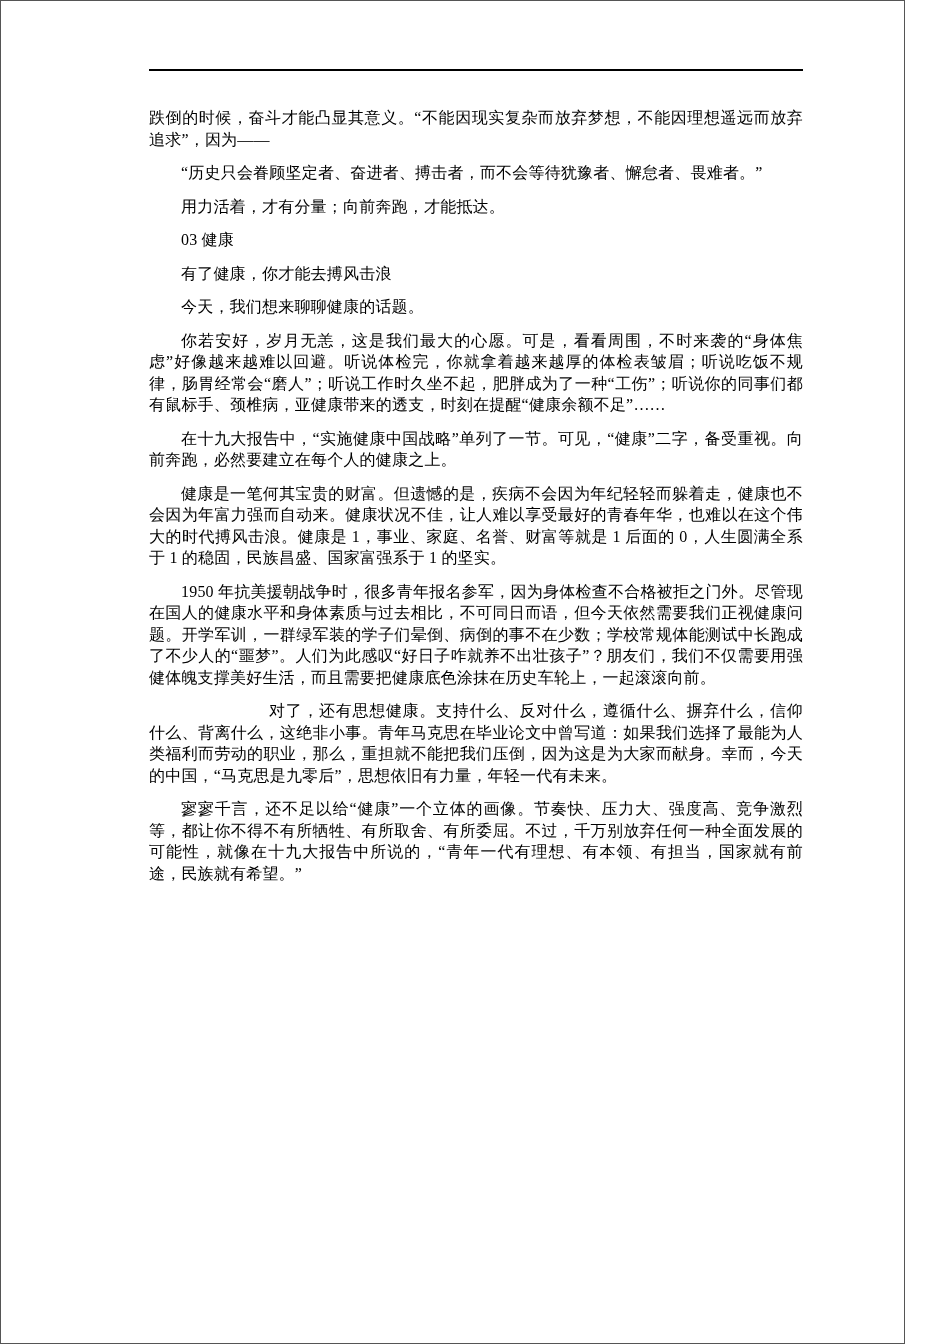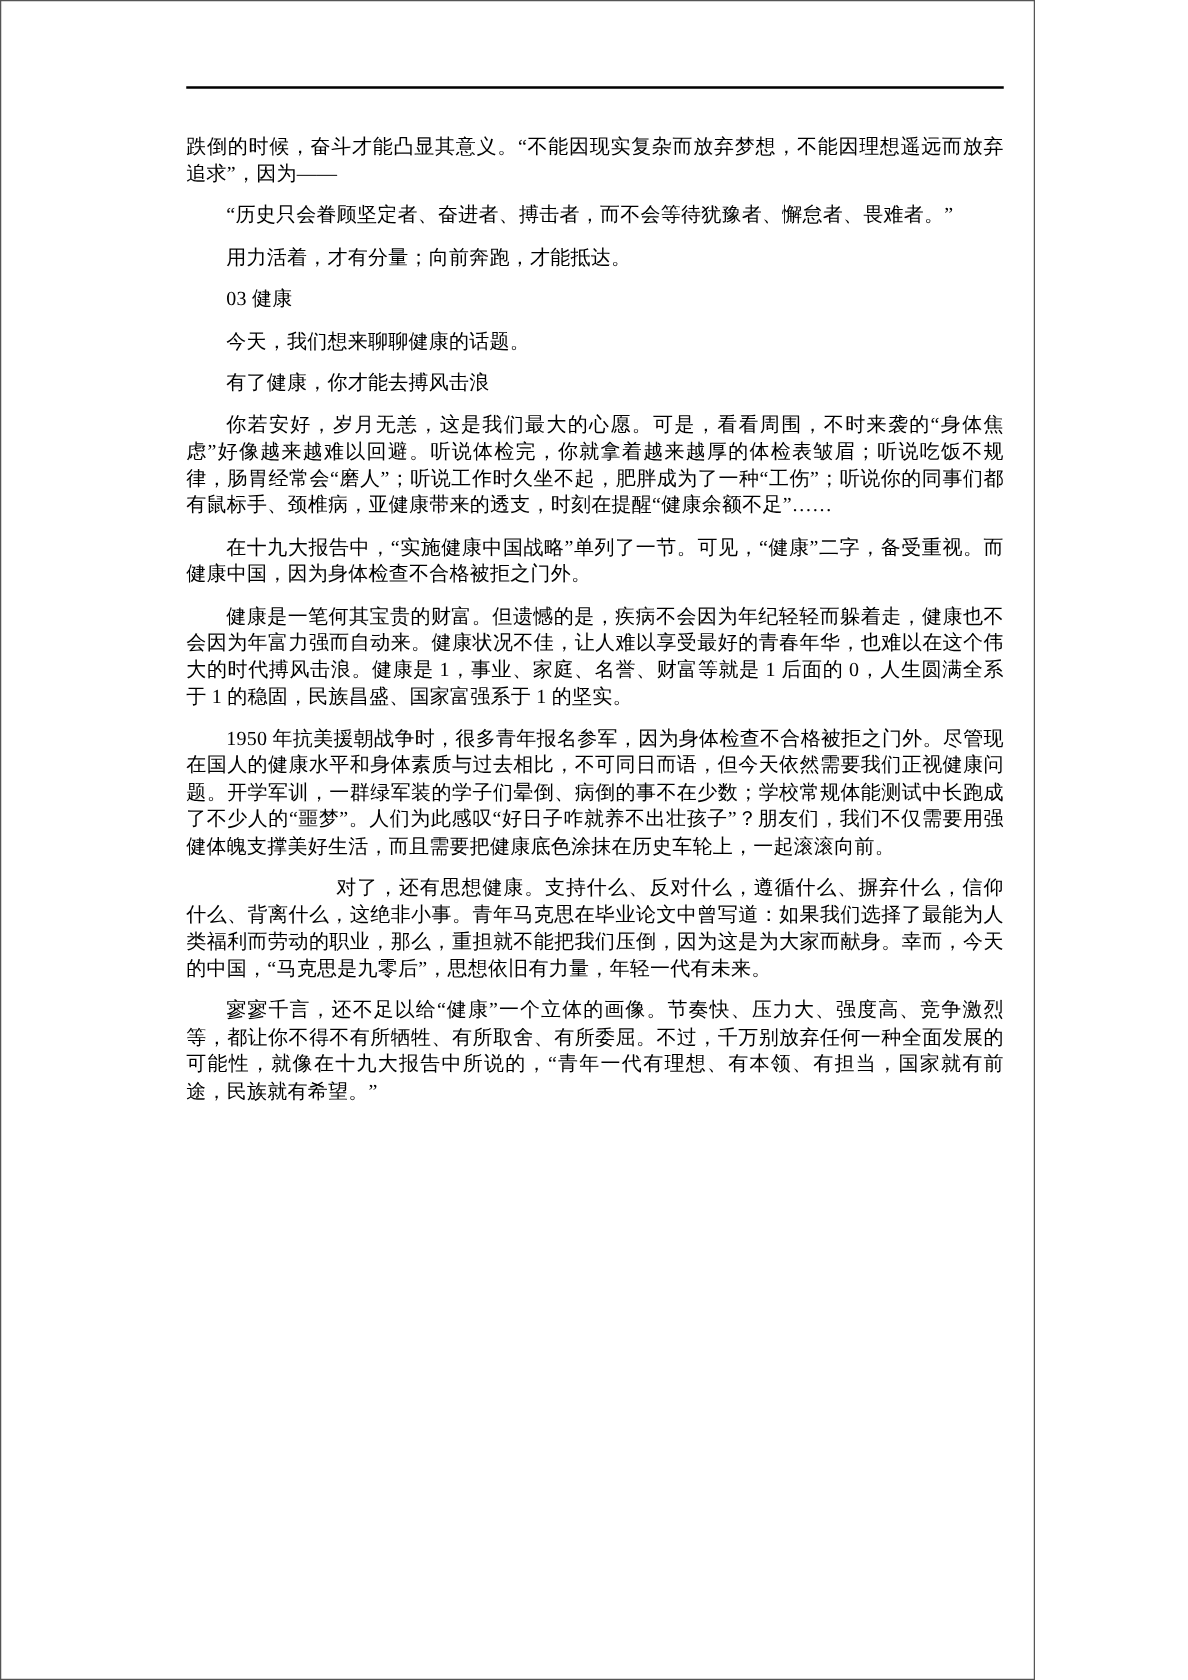--- a/index.html
+++ b/index.html
@@ -2,21 +2,21 @@
 <html><head>
 <meta charset="utf-8">
 <style>
   html, body {
     margin: 0;
     padding: 0;
     background: #ffffff;
   }
   .page {
     position: relative;
-    width: 828px;
+    width: 905px;
     height: 1344px;
     background: #ffffff;
     border: 1px solid #555555;
     box-sizing: border-box;
     overflow: hidden;
     font-family: "Liberation Serif", "DejaVu Serif", serif;
   }
   .content {
     position: absolute;
     left: 148px;
@@ -45,22 +45,22 @@
 </head>
 <body>
 
 <div class="page">
   <div class="content">
     <hr class="rule">
     <p class="indent-none">跌倒的时候，奋斗才能凸显其意义。“不能因现实复杂而放弃梦想，不能因理想遥远而放弃追求”，因为——</p>
     <p class="indent-normal">“历史只会眷顾坚定者、奋进者、搏击者，而不会等待犹豫者、懈怠者、畏难者。”</p>
     <p class="indent-normal">用力活着，才有分量；向前奔跑，才能抵达。</p>
     <p class="indent-normal">03 健康</p>
+    <p class="indent-normal">有了健康，你才能去搏风击浪</p>
     <p class="indent-normal">今天，我们想来聊聊健康的话题。</p>
-    <p class="indent-normal">有了健康，你才能去搏风击浪</p>
     <p class="indent-normal">你若安好，岁月无恙，这是我们最大的心愿。可是，看看周围，不时来袭的“身体焦虑”好像越来越难以回避。听说体检完，你就拿着越来越厚的体检表皱眉；听说吃饭不规律，肠胃经常会“磨人”；听说工作时久坐不起，肥胖成为了一种“工伤”；听说你的同事们都有鼠标手、颈椎病，亚健康带来的透支，时刻在提醒“健康余额不足”……</p>
-    <p class="indent-normal">在十九大报告中，“实施健康中国战略”单列了一节。可见，“健康”二字，备受重视。而健康中国，因为身体检查不合格被拒之门外。</p>
+    <p class="indent-normal">在十九大报告中，“实施健康中国战略”单列了一节。可见，“健康”二字，备受重视。向前奔跑，必然要建立在每个人的健康之上。</p>
     <p class="indent-normal">健康是一笔何其宝贵的财富。但遗憾的是，疾病不会因为年纪轻轻而躲着走，健康也不会因为年富力强而自动来。健康状况不佳，让人难以享受最好的青春年华，也难以在这个伟大的时代搏风击浪。健康是 1，事业、家庭、名誉、财富等就是 1 后面的 0，人生圆满全系于 1 的稳固，民族昌盛、国家富强系于 1 的坚实。</p>
     <p class="indent-normal">1950 年抗美援朝战争时，很多青年报名参军，因为身体检查不合格被拒之门外。尽管现在国人的健康水平和身体素质与过去相比，不可同日而语，但今天依然需要我们正视健康问题。开学军训，一群绿军装的学子们晕倒、病倒的事不在少数；学校常规体能测试中长跑成了不少人的“噩梦”。人们为此感叹“好日子咋就养不出壮孩子”？朋友们，我们不仅需要用强健体魄支撑美好生活，而且需要把健康底色涂抹在历史车轮上，一起滚滚向前。</p>
     <p class="indent-large">对了，还有思想健康。支持什么、反对什么，遵循什么、摒弃什么，信仰什么、背离什么，这绝非小事。青年马克思在毕业论文中曾写道：如果我们选择了最能为人类福利而劳动的职业，那么，重担就不能把我们压倒，因为这是为大家而献身。幸而，今天的中国，“马克思是九零后”，思想依旧有力量，年轻一代有未来。</p>
     <p class="indent-normal">寥寥千言，还不足以给“健康”一个立体的画像。节奏快、压力大、强度高、竞争激烈等，都让你不得不有所牺牲、有所取舍、有所委屈。不过，千万别放弃任何一种全面发展的可能性，就像在十九大报告中所说的，“青年一代有理想、有本领、有担当，国家就有前途，民族就有希望。”</p>
   </div>
 </div>
 
 </body></html>

